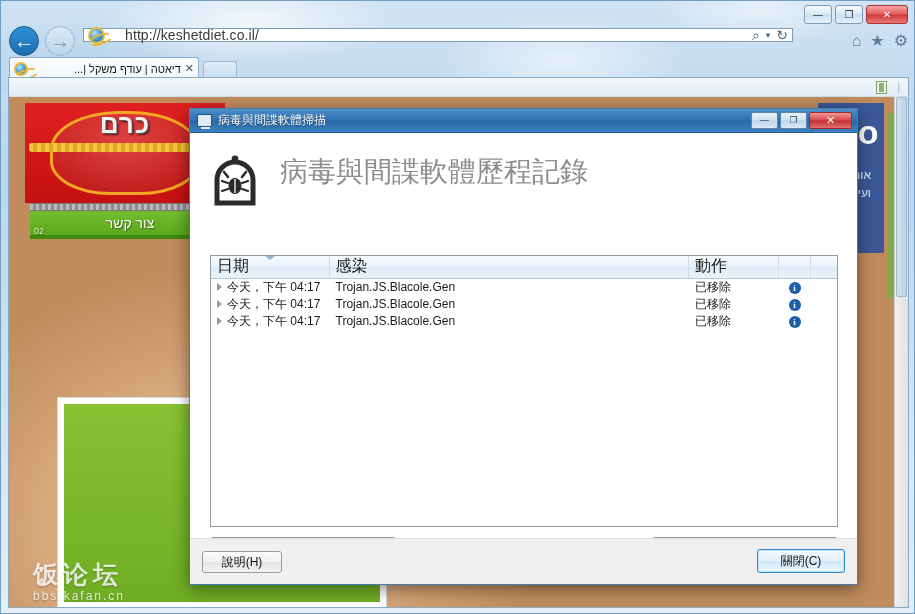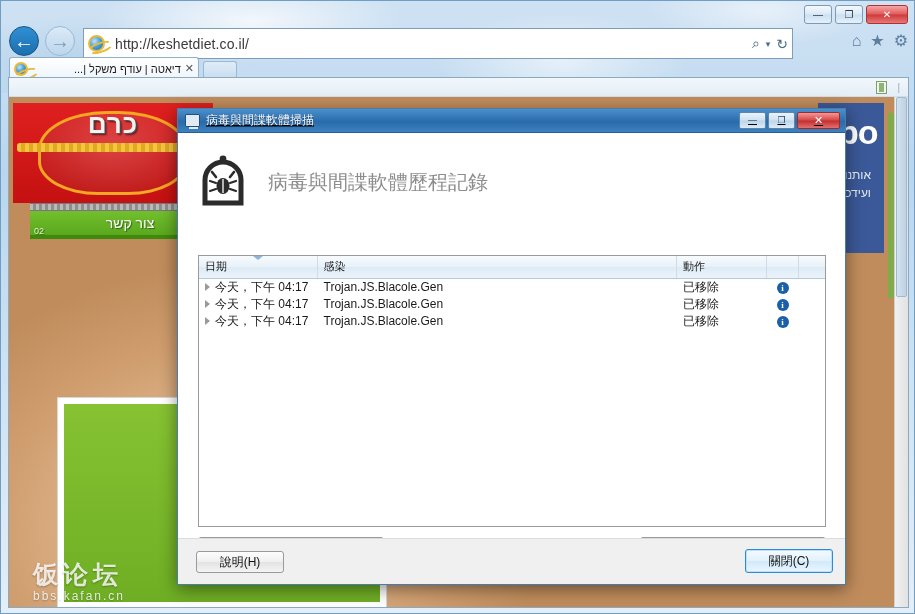--- a/index.html
+++ b/index.html
@@ -46,23 +46,23 @@
   .navbar { position: absolute; left: 0; top: 24px; width: 915px; height: 32px; }
   .nav-back, .nav-fwd {
     position: absolute; top: 1px;
     width: 30px; height: 30px; border-radius: 50%;
     display: flex; align-items: center; justify-content: center;
     font-size: 20px; font-weight: bold;
   }
   .nav-back { left: 8px; background: linear-gradient(180deg,#2f8fd4,#1c6fae); color: #fff; border: 1px solid #17537f; }
   .nav-fwd  { left: 44px; background: linear-gradient(180deg,#dbeaf7,#bcd6ec); color: #7d9bb5; border: 1px solid #9ab8d2; }
   .addrbar {
-    position: absolute; left: 82px; top: 3px; width: 710px; height: 31px;
+    position: absolute; left: 82px; top: 3px; width: 710px; height: 14px;
     background: #fff; border: 1px solid #7f9db9;
-    display: flex; align-items: center; padding: 0 4px; gap: 10px;
+    display: flex; align-items: center; padding: 0 4px; gap: 20px;
   }
   .ie-logo {
     width: 17px; height: 17px; border-radius: 50%; flex: 0 0 auto;
     background: radial-gradient(circle at 35% 32%, #bfe4fb 0%, #4aa3dd 45%, #1b6fae 100%);
     border: 2px solid #e8b93a;
     position: relative;
   }
   .ie-logo::after {
     content: ""; position: absolute; left: -2px; top: 5px; width: 21px; height: 7px;
     border: 2px solid #e8b93a; border-radius: 50%; border-left-color: transparent; border-right-color: transparent;
@@ -110,21 +110,21 @@
 
   
   .page-bg {
     position: absolute; left: 0; top: 19px; width: 901px; height: 512px;
     background:
       radial-gradient(ellipse 320px 260px at 210px 430px, #e8c9a8 0%, #dcb287 42%, #cf9d6e 70%, #c08c5c 100%),
       radial-gradient(ellipse 260px 200px at 60px 250px, #f0e2c6 0%, #e3cfa8 60%, #d8bd90 100%),
       linear-gradient(180deg,#ffffff 0%,#fdfbf7 55%,#f6efe2 100%);
   }
   .banner {
-    position: absolute; left: 4px; top: 6px; width: 200px; height: 100px;
+    position: absolute; left: 16px; top: 6px; width: 200px; height: 100px;
     background: linear-gradient(180deg,#e02020,#c41111);
     overflow: hidden;
   }
   .banner-logo {
     position: absolute; left: 50%; top: 50%; transform: translate(-50%,-50%);
     width: 150px; height: 84px;
     border: 3px solid #f5a623; border-radius: 46% 46% 40% 40%;
     background: radial-gradient(ellipse at 50% 40%, rgba(255,255,255,.18), rgba(0,0,0,.06));
   }
   .banner-word {
@@ -188,25 +188,24 @@
     position: absolute; left: 24px; bottom: 6px;
     color: rgba(255,255,255,.82);
     text-shadow: 0 1px 2px rgba(0,0,0,.28);
     pointer-events: none;
   }
   .wm-main { font-size: 25px; font-weight: bold; letter-spacing: 5px; }
   .wm-sub { font-size: 12px; letter-spacing: 2px; margin-top: -2px; }
 
   
   .dialog {
-    position: absolute; left: 176px; top: 107px; width: 669px; height: 477px;
+    position: absolute; left: 188px; top: 107px; width: 669px; height: 477px;
     background: #f0f0f0;
     border: 1px solid #4a7dae;
     box-shadow: 0 4px 16px rgba(0,0,0,.45);
-    text-decoration: underline;
   }
   .dlg-title {
     height: 24px;
     background: linear-gradient(180deg,#4d8fc9 0%,#2f72b3 45%,#2a6aa9 55%,#3c82c0 100%);
     border-bottom: 1px solid #2a5d90;
     display: flex; align-items: center; padding: 0 3px; gap: 6px;
   }
   .dlg-icon {
     width: 15px; height: 13px; background: #dfeaf5; border: 1px solid #20507f;
     border-radius: 1px; position: relative; margin-left: 4px;
@@ -222,30 +221,30 @@
   }
   .dlg-btn.close {
     width: 43px;
     background: linear-gradient(180deg,#ef9a9a 0%,#d84a4a 46%,#c33030 54%,#e37070 100%);
     border-color: #9d2b2b; color: #fff; font-weight: bold; font-size: 11px;
   }
 
   .dlg-body { position: absolute; left: 0; top: 24px; right: 0; bottom: 0; background: #fff; }
   .dlg-header { display: flex; align-items: flex-start; gap: 18px; padding: 20px 0 0 18px; }
   .bug-icon { width: 54px; height: 54px; flex: 0 0 auto; }
-  .hdr-title { font-size: 20px; color: #8d8d8d; margin-top: 16px; }
+  .hdr-title { font-size: 28px; color: #8d8d8d; margin-top: 0; }
   .hdr-desc { font-size: 13px; color: #1a1a1a; margin-top: 7px; }
 
   .table-wrap {
     position: absolute; left: 20px; top: 122px; width: 628px; height: 272px;
     background: #fff; border: 1px solid #9a9a9a;
   }
   table.loglist { width: 100%; border-collapse: collapse; table-layout: fixed; }
   table.loglist thead th {
-    height: 22px; font-size: 11px; font-weight: normal; text-align: left;
+    height: 22px; font-size: 16px; font-weight: normal; text-align: left;
     background: linear-gradient(180deg,#f7fbfe 0%,#e8f1f9 48%,#ddebf6 52%,#eaf3fa 100%);
     border-right: 1px solid #cfdce7; border-bottom: 1px solid #b8c8d6;
     padding: 0 6px; color: #1a1a1a; position: relative;
   }
   table.loglist thead th:last-child { border-right: none; }
   .sort-arrow {
     position: absolute; left: 50%; top: 0; transform: translateX(-50%);
     width: 0; height: 0; border-left: 5px solid transparent; border-right: 5px solid transparent;
     border-top: 4px solid #8fb4d4;
   }
@@ -279,21 +278,21 @@
     background:
       conic-gradient(from 180deg at 50% 50%, #3a78c2 0deg 90deg, #d9b320 90deg 180deg, #2e9b4b 180deg 270deg, #c8453a 270deg 360deg);
     border-radius: 3px 3px 50% 50% / 3px 3px 60% 60%;
     border: 1px solid #5c5c5c;
   }
 
   .footer {
     position: absolute; left: 0; right: 0; bottom: 0; height: 46px;
     background: #f0f0f0; border-top: 1px solid #dcdcdc;
   }
-  .btn.help  { position: absolute; left: 12px; top: 12px; width: 88px; margin-left: 6px; }
+  .btn.help  { position: absolute; left: 12px; top: 12px; width: 80px; }
   .btn.close-btn {
     position: absolute; right: 12px; top: 10px; width: 88px; height: 24px;
     border: 1px solid #2c8ad6;
     box-shadow: 0 0 0 1px #bfe0f7 inset;
     background: linear-gradient(180deg,#f4fbff 0%,#e2f1fc 48%,#d2e9fa 52%,#eaf6ff 100%);
   }
 </style>
 </head>
 <body>
 

